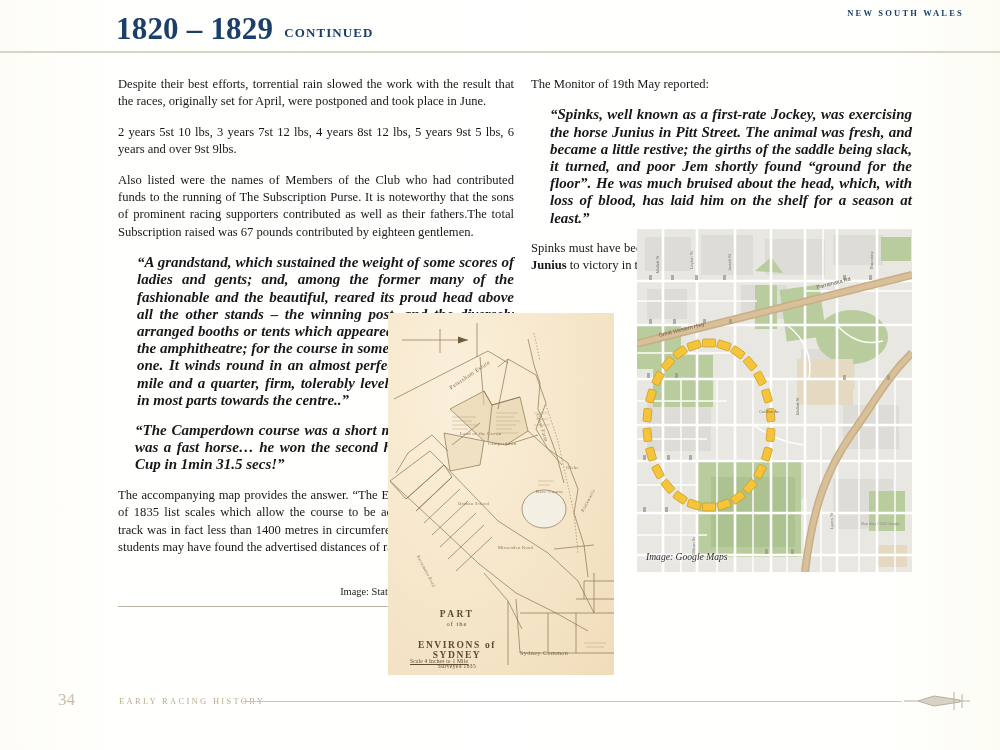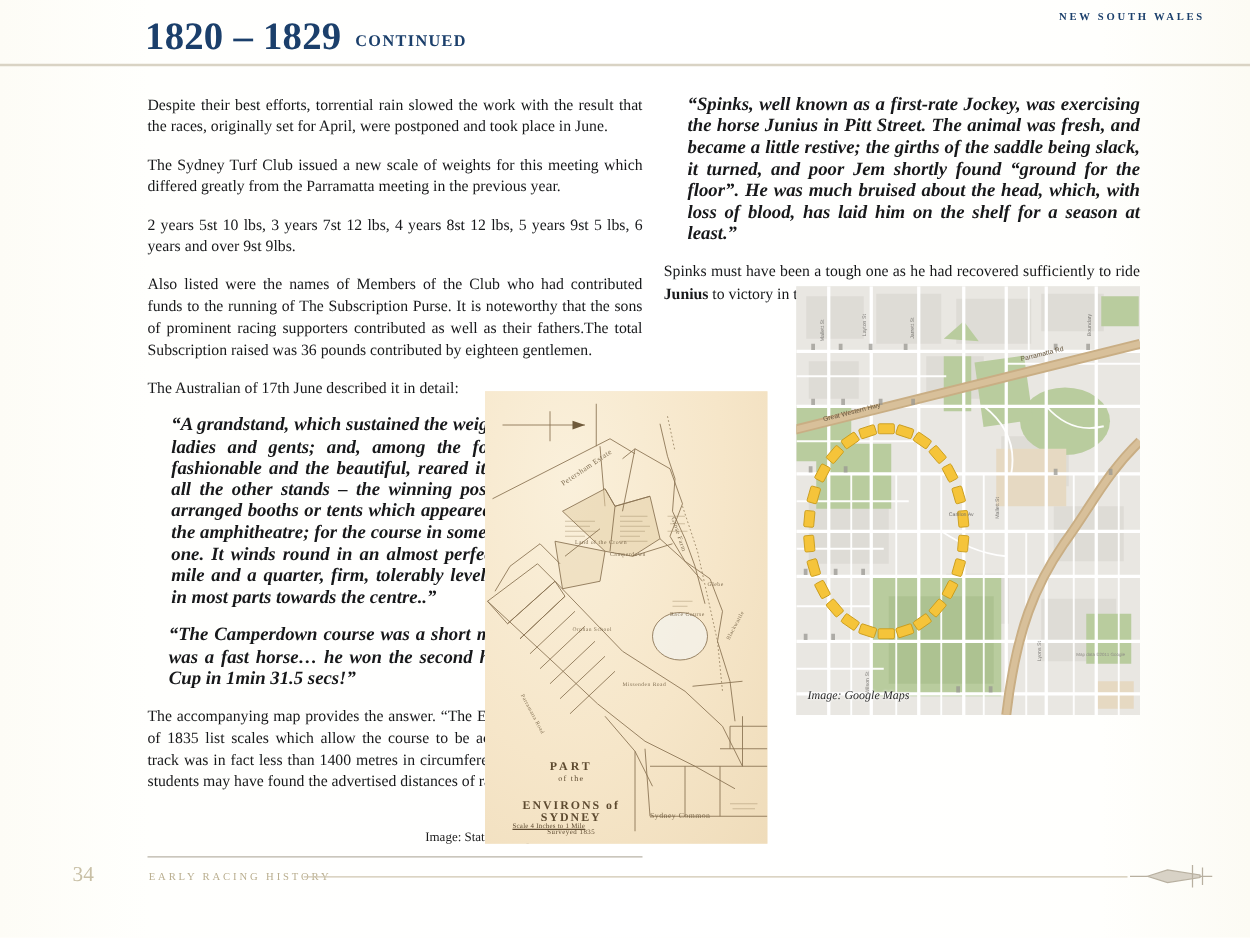--- a/index.html
+++ b/index.html
@@ -216,41 +216,40 @@
     <div class="chapter-title">
       <span>1820 – 1829</span><span class="chapter-continued">CONTINUED</span>
     </div>
     <div class="header-right">NEW SOUTH WALES</div>
     <div class="header-rule"></div>
   </div>
 
   <div class="col col-left">
 
     <p class="body">Despite their best efforts, torrential rain slowed the work with the result that the races, originally set for April, were postponed and took place in June.</p>
-    <p class="body">The Sydney Turf Club issued a new scale of weights for this meeting which differed greatly from the Parramatta meeting in the previous year.</p>
     <p class="body">2 years 5st 10 lbs, 3 years 7st 12 lbs, 4 years 8st 12 lbs, 5 years 9st 5 lbs, 6 years and over 9st 9lbs.</p>
-    <p class="body">Also listed were the names of Members of the Club who had contributed funds to the running of The Subscription Purse.  It is noteworthy that the sons of prominent racing supporters contributed as well as their fathers.The total Subscription raised was 36 pounds contributed by eighteen gentlemen.</p>
-    <p class="body">The Australian of 17th June described it in detail:</p>
+    <p class="body">Also listed were the names of Members of the Club who had contributed funds to the running of The Subscription Purse.  It is noteworthy that the sons of prominent racing supporters contributed as well as their fathers.The total Subscription raised was 67 pounds contributed by eighteen gentlemen.</p>
 
     <blockquote class="quote">
       <span>“A grandstand, which sustained the weight of some scores of ladies and gents; and, among the former many of the fashionable and the beautiful, reared its proud head above all the other stands – the winning post, and the diversely arranged booths or tents which appeared in the back part of the amphitheatre; for the course in some parts does resemble one. It winds round in an almost perfect circle, of about a mile and a quarter, firm, tolerably level, and sloping down, in most parts towards the centre..”</span>
     </blockquote>
 
 
     <blockquote class="quote tight">
       <span>“The Camperdown course was a short mile – or else </span><i class="nm">Junius</i><span> was a fast horse… he won the second heat of the Brisbane Cup in 1min 31.5 secs!”</span>
     </blockquote>
 
     <p class="body">The accompanying map provides the answer. “The Environs of Sydney” map of 1835 list scales which allow the course to be accurately measured.  The track was in fact less than 1400 metres in circumference. (Today’s time-form students may have found the advertised distances of races misleading).</p>
 
     <div class="caption">Image: State Library of New South Wales</div>
     <div class="caption-rule"></div>
   </div>
 
   <div class="col col-right">
+    <p class="body">The Monitor of 19th May reported:</p>
 
     <blockquote class="quote">
       <span>“Spinks, well known as a first-rate Jockey, was exercising the horse </span><i class="nm">Junius</i><span> in Pitt Street. The animal was fresh, and became a little restive; the girths of the saddle being slack, it turned, and poor Jem shortly found “ground for the floor”. He was much bruised about the head, which, with loss of blood, has laid him on the shelf for a season at least.”</span>
     </blockquote>
 
     <p class="body" style="margin-top:9px;">
       <span>Spinks must have been a tough one as he had recovered sufficiently to ride </span><b class="nm">Junius</b><span> to victory in the Brisbane Cup four weeks later.</span>
     </p>
   </div>
 

